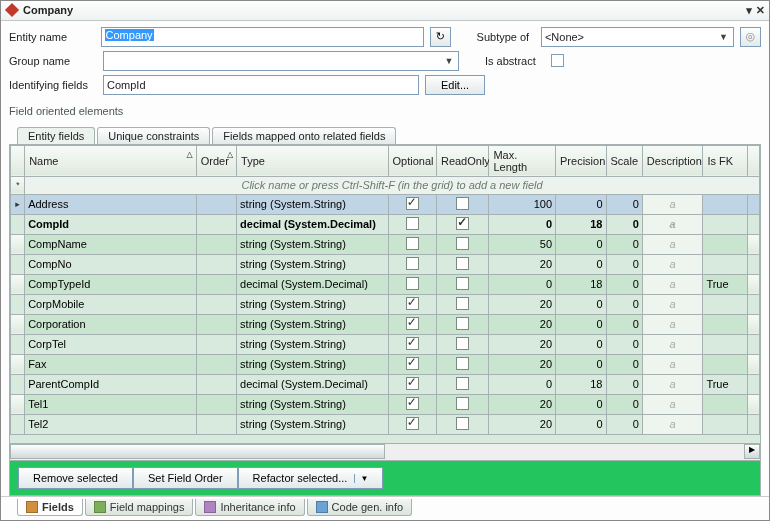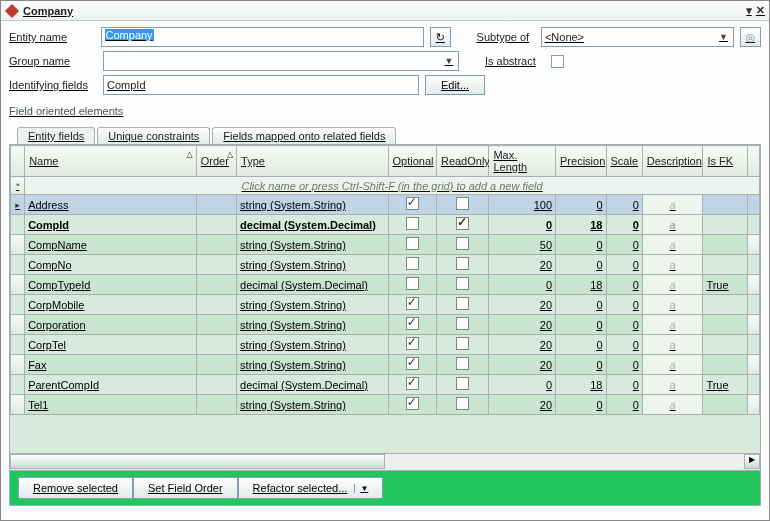--- a/index.html
+++ b/index.html
@@ -1,17 +1,17 @@
 <!DOCTYPE html>
 <html><head>
 <meta charset="utf-8">
 <style>
   * { box-sizing: border-box; font-family: "Segoe UI", Tahoma, sans-serif; font-size: 11px; }
   html, body { margin: 0; padding: 0; width: 770px; height: 521px; background: #fff; overflow: hidden; }
-  .window { width: 770px; height: 521px; border: 1px solid #888; background: #fdfdfd; display: flex; flex-direction: column; text-decoration: underline; }
+  .window { width: 770px; height: 521px; border: 1px solid #888; background: #fdfdfd; display: flex; flex-direction: column; }
 
   .titlebar { height: 20px; background: linear-gradient(#fdfdfd,#eef2f2); border-bottom: 1px solid #c0c7c7; display: flex; align-items: center; padding: 0 4px; }
   .titlebar .diamond { width: 10px; height: 10px; transform: rotate(45deg); background: #c0392b; margin-right: 6px; margin-left: 2px; }
   .titlebar .title { font-weight: bold; color: #222; flex: 1; }
   .titlebar .win-btns { display: flex; gap: 4px; }
   .titlebar .win-btn { color: #333; cursor: default; font-weight: bold; }
 
   .form-area { padding: 6px 8px 2px 8px; background: #fdfdfd; }
   .form-row { display: flex; align-items: center; margin-bottom: 4px; gap: 6px; }
   .form-row > label { width: 88px; color: #222; }
@@ -311,20 +311,34 @@
               <td>string (System.String)</td>
               <td style="text-align: center;"><span class="cb checked"></span></td>
               <td style="text-align: center;"><span class="cb"></span></td>
               <td class="num">20</td>
               <td class="num">0</td>
               <td class="num">0</td>
               <td class="desc-cell">a</td>
               <td></td>
               <td class="rowhead"></td>
             </tr>
+            <tr class="row alt">
+              <td class="rowhead"></td>
+              <td>Tel2</td>
+              <td></td>
+              <td>string (System.String)</td>
+              <td style="text-align: center;"><span class="cb checked"></span></td>
+              <td style="text-align: center;"><span class="cb"></span></td>
+              <td class="num">20</td>
+              <td class="num">0</td>
+              <td class="num">0</td>
+              <td class="desc-cell">a</td>
+              <td></td>
+              <td class="rowhead"></td>
+            </tr>
           </tbody>
       </table>
     </div>
     <div class="hscroll">
       <div class="thumb"></div>
       <div class="rbtn">▶</div>
     </div>
     <div class="btn-row" style="margin:0; border:none; border-top:1px solid #a6b2b2;">
       <div class="btn2">
           <span>Remove selected</span>
@@ -332,14 +346,32 @@
       <div class="btn2">
           <span>Set Field Order</span>
         </div>
       <div class="btn2">
           <span>Refactor selected...</span>
           <span class="dd">▼</span>
         </div>
     </div>
   </div>
 
+  <div class="tabs-bottom" id="tabs-bottom">
+      <div class="btab active">
+        <span class="mini-icon "></span>
+        <span>Fields</span>
+      </div>
+      <div class="btab">
+        <span class="mini-icon g"></span>
+        <span>Field mappings</span>
+      </div>
+      <div class="btab">
+        <span class="mini-icon p"></span>
+        <span>Inheritance info</span>
+      </div>
+      <div class="btab">
+        <span class="mini-icon b"></span>
+        <span>Code gen. info</span>
+      </div>
+    </div>
 
 </div>
 
 </body></html>

